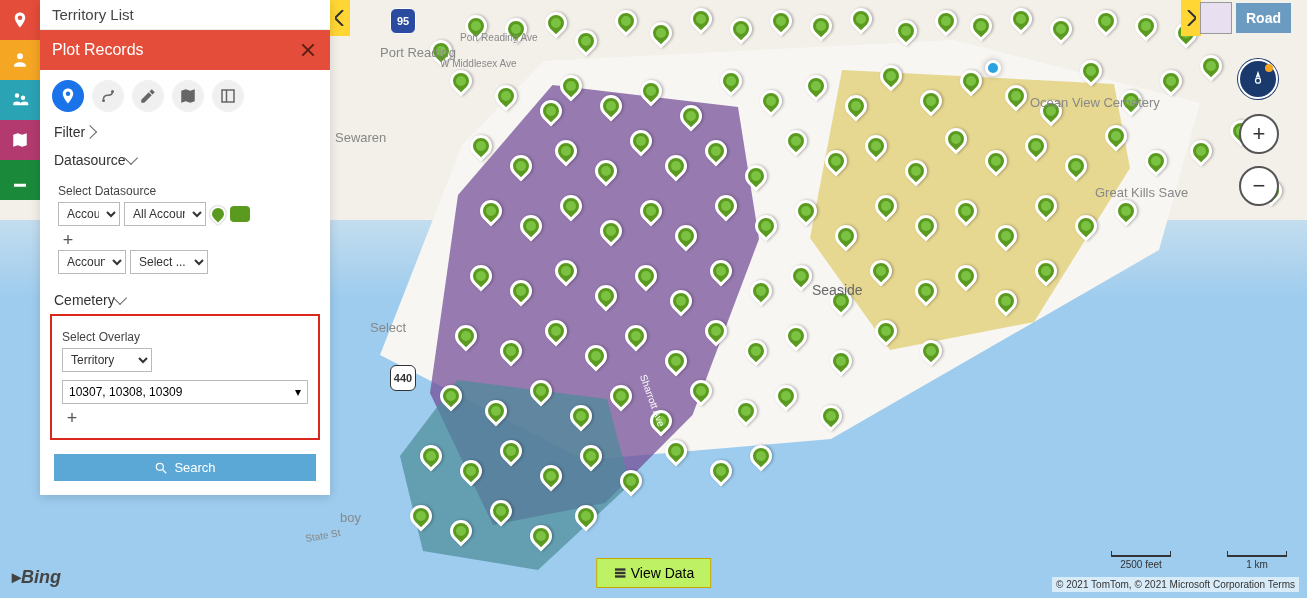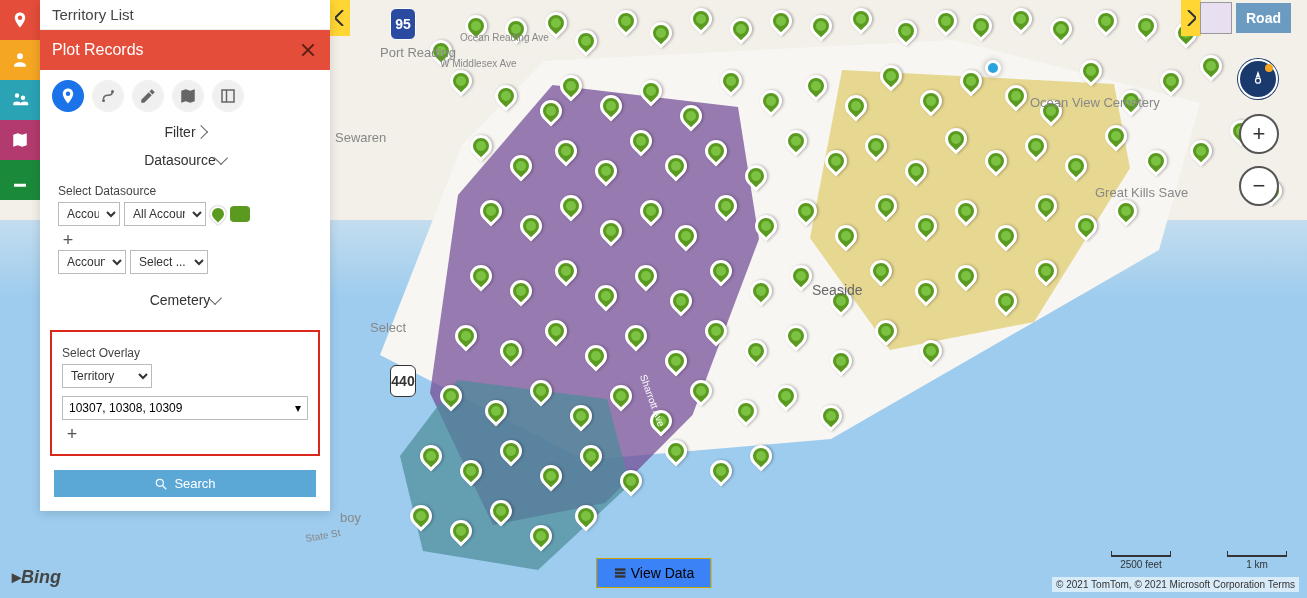--- a/index.html
+++ b/index.html
@@ -32,33 +32,33 @@
 .panel-header { background: #e44d3a; color: #fff; padding: 10px 12px; font-size: 16px; font-weight: 400; display: flex; align-items: center; justify-content: space-between; }
 .panel-header .close { width: 20px; height: 20px; cursor: pointer; position: relative; }
 .panel-header .close::before, .panel-header .close::after { content: ""; position: absolute; left: 9px; top: 2px; width: 2px; height: 16px; background: #5a1e14; }
 .panel-header .close::before { transform: rotate(45deg); }
 .panel-header .close::after { transform: rotate(-45deg); }
 
 .tool-row { display: flex; gap: 8px; padding: 10px 12px 6px; align-items: center; }
 .tool-circle { width: 32px; height: 32px; border-radius: 50%; background: #f0f0f0; display: flex; align-items: center; justify-content: center; color: #666; cursor: pointer; }
 .tool-circle.active { background: #1a73e8; color: #fff; }
 
-.section-row { display: flex; justify-content: center; align-items: center; padding: 6px 14px; font-size: 14px; color: #333; cursor: pointer; }
+.section-row { display: flex; justify-content: flex-start; align-items: center; padding: 6px 14px; font-size: 14px; color: #333; cursor: pointer; }
 .chev { width: 10px; height: 10px; border-right: 1.5px solid #666; border-bottom: 1.5px solid #666; transform: rotate(45deg); margin-top: -4px; }
 .chev.right { transform: rotate(-45deg); margin-top: 0; }
 
 .section-body { padding: 4px 14px 8px 18px; }
 .label { font-size: 12px; color: #444; margin: 6px 0 4px; display: block; }
 .select { border: 1px solid #bbb; background: #fff; font-size: 12px; padding: 3px 4px; height: 24px; color: #333; }
 .ds-row { display: flex; gap: 4px; align-items: center; margin-bottom: 4px; }
 .swatch-pin { width: 16px; height: 16px; background: #5a9a1f; border: 2px solid #fff; border-radius: 50% 50% 50% 0; transform: rotate(-45deg); box-shadow: 0 0 2px rgba(0,0,0,.4); }
 .swatch-sq { width: 20px; height: 16px; background: #5a9a1f; border-radius: 4px; }
 .plus-btn { width: 20px; height: 20px; display: flex; align-items: center; justify-content: center; font-size: 18px; color: #555; cursor: pointer; margin-top: 4px; }
 
-.overlay-box { border: 2px solid #d9271c; padding: 8px 10px 10px; margin: 16px 10px 4px; }
+.overlay-box { border: 2px solid #d9271c; padding: 8px 10px 10px; margin: 0 10px 4px; }
 .overlay-select { width: 90px; }
 .overlay-multi { width: 100%; border: 1px solid #bbb; padding: 4px 6px; font-size: 12px; display: flex; justify-content: space-between; align-items: center; margin-top: 8px; cursor: pointer; }
 
 .footer-btns { display: flex; justify-content: space-between; padding: 10px 14px 14px; gap: 16px; }
 .btn { flex: 1; background: #5ba7d6; color: #fff; border: none; padding: 6px 8px; font-size: 13px; cursor: pointer; display: flex; align-items: center; justify-content: center; gap: 6px; }
 
 
 .top-arrow { position: absolute; top: 0; width: 20px; height: 36px; background: #ffd633; display: flex; align-items: center; justify-content: center; cursor: pointer; z-index: 15; }
 .top-arrow svg { width: 10px; height: 16px; }
 .arrow-left { left: 330px; }
@@ -70,53 +70,53 @@
 
 .compass { position: absolute; top: 58px; right: 28px; width: 42px; height: 42px; border-radius: 50%; background: #1a3a6e; display: flex; align-items: center; justify-content: center; color: #fff; z-index: 15; cursor: pointer; }
 .compass::before { content: ""; position: absolute; width: 36px; height: 36px; border: 2px solid #fff; border-radius: 50%; }
 .compass-dot { position: absolute; top: 6px; right: 6px; width: 8px; height: 8px; background: #f5a623; border-radius: 50%; }
 
 .zoom-btn { position: absolute; right: 28px; width: 40px; height: 40px; border: 2px solid #555; border-radius: 50%; background: #fff; display: flex; align-items: center; justify-content: center; font-size: 22px; color: #333; cursor: pointer; z-index: 15; }
 .zoom-in { top: 114px; }
 .zoom-out { top: 166px; }
 
 
-.view-data { position: absolute; bottom: 10px; left: 50%; transform: translateX(-50%); background: #3b82f6; border: 1px solid #c9a500; padding: 6px 16px; font-size: 14px; display: flex; align-items: center; gap: 4px; cursor: pointer; z-index: 15; }
+.view-data { position: absolute; bottom: 10px; left: 50%; transform: translateX(-50%); background: #bef264; border: 1px solid #c9a500; padding: 6px 16px; font-size: 14px; display: flex; align-items: center; gap: 4px; cursor: pointer; z-index: 15; }
 
 
 .bing-logo { position: absolute; bottom: 10px; left: 12px; font-size: 18px; font-weight: 600; color: #444; font-style: italic; z-index: 15; }
 .scale-bar { position: absolute; bottom: 28px; right: 20px; font-size: 10px; color: #333; display: flex; gap: 56px; z-index: 15; }
 .scale-seg { border-top: 2px solid #333; padding-top: 2px; width: 60px; text-align: center; position: relative; }
 .scale-seg::before, .scale-seg::after { content: ""; position: absolute; top: -6px; width: 1px; height: 6px; background: #333; }
 .scale-seg::before { left: 0; } .scale-seg::after { right: 0; }
 .attribution { position: absolute; bottom: 6px; right: 8px; font-size: 10px; color: #333; background: rgba(255,255,255,.6); padding: 2px 4px; z-index: 15; }
 
 
 .map-label { position: absolute; font-size: 13px; color: #888; z-index: 8; white-space: nowrap; }
-.road-shield { position: absolute; width: 26px; height: 32px; background: #2a4ba0; border-radius: 6px; color: #fff; font-size: 14px; font-weight: bold; display: flex; align-items: center; justify-content: center; z-index: 8; border: 1px solid #fff; }
+.road-shield { position: absolute; width: 26px; height: 26px; background: #2a4ba0; border-radius: 6px; color: #fff; font-size: 11px; font-weight: bold; display: flex; align-items: center; justify-content: center; z-index: 8; border: 1px solid #fff; }
 .locate-dot { position: absolute; width: 16px; height: 16px; background: #2aa3e0; border: 3px solid #fff; border-radius: 50%; box-shadow: 0 0 6px rgba(0,0,0,.3); z-index: 12; }
 
 .icon-svg { width: 18px; height: 18px; fill: currentColor; }
 .icon-svg-sm { width: 14px; height: 14px; fill: currentColor; }
 </style>
 </head>
 <body>
 
 <div class="map-bg">
   <div class="land-top"></div>
   <div class="land-island"></div>
   <div class="territory-yellow"></div>
   <div class="territory-purple"></div>
   <div class="territory-teal"></div>
 
   <div class="road-shield" style="top:8px;left:390px">95</div>
   <div class="road-shield" style="top:365px;left:390px;background:#fff;color:#333;border:1px solid #333;border-radius:6px">440</div>
 
   <div class="map-label" style="top:45px;left:380px">Port Reading</div>
-  <div class="map-label" style="top:32px;left:460px;font-size:10px">Ocean Reading Ave</div>
+  <div class="map-label" style="top:32px;left:460px;font-size:10px">Port Reading Ave</div>
   <div class="map-label" style="top:58px;left:440px;font-size:10px">W Middlesex Ave</div>
   <div class="map-label" style="top:130px;left:335px">Sewaren</div>
   <div class="map-label" style="top:320px;left:370px">Select</div>
   <div class="map-label" style="top:510px;left:340px">boy</div>
   <div class="map-label" style="top:530px;left:305px;font-size:10px;transform:rotate(-10deg)">State St</div>
   <div class="map-label" style="top:95px;left:1030px;text-align:center;width:70px">Ocean View Cemetery</div>
   <div class="map-label" style="top:185px;left:1095px">Great Kills Save</div>
   <div class="map-label" style="top:282px;left:812px;font-size:14px;color:#666">Seaside</div>
   <div class="map-label" style="top:395px;left:625px;font-size:10px;color:#fff;transform:rotate(70deg)">Sharrott Ave</div>
 

